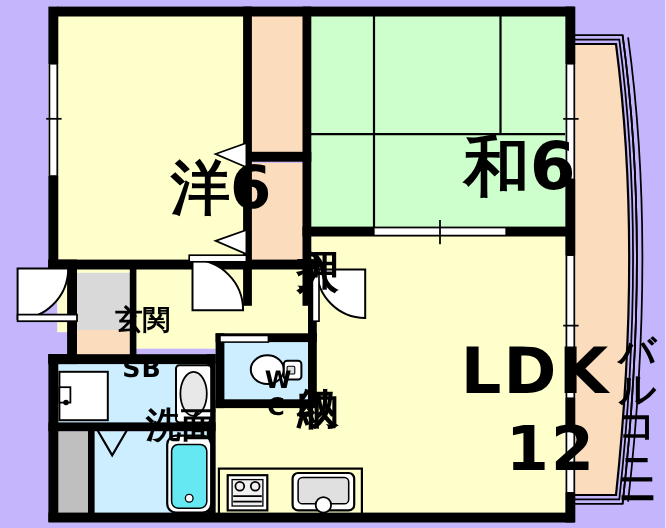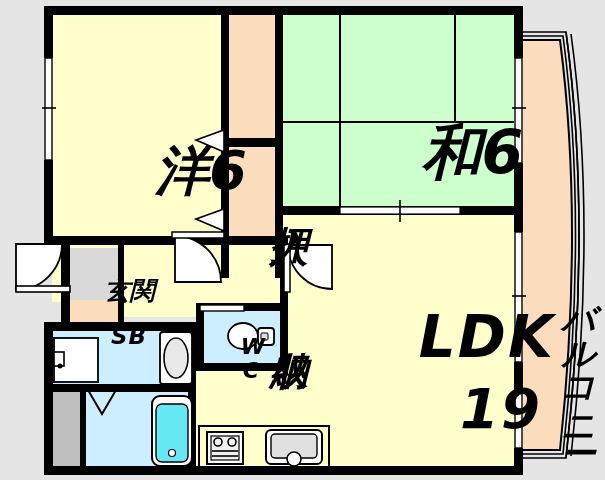--- a/index.html
+++ b/index.html
@@ -4,24 +4,23 @@
 <style>
   html, body {
     margin: 0;
     padding: 0;
     background: #ffffff;
   }
   #plan {
     position: relative;
     width: 605px;
     height: 480px;
-    background: #e5e5e5;
+    background: #c4b5fd;
     font-family: "DejaVu Sans", "Liberation Sans", sans-serif;
     overflow: hidden;
-    font-style: italic;
   }
   #plan svg {
     position: absolute;
     left: 0;
     top: 0;
   }
   .lbl {
     position: absolute;
     font-weight: bold;
     color: #000000;
@@ -237,31 +236,34 @@
 
   <div class="lbl" style="left:338px; top:62px; font-size:60px;">
     <span>和6</span>
   </div>
 
   <div class="lbl" style="left:330px; top:250px; font-size:58px; letter-spacing:2px;">
     <span>LDK</span>
   </div>
 
   <div class="lbl" style="left:374px; top:325px; font-size:56px; letter-spacing:2px;">
-    <span>19</span>
+    <span>12</span>
   </div>
 
   <div class="lbl" style="left:75px; top:302px; font-size:23px; letter-spacing:1px;">
     <span>SB</span>
   </div>
 
   <div class="lbl" style="left:70px; top:253px; font-size:25px;">
     <span>玄関</span>
   </div>
 
+  <div class="lbl" style="left:88px; top:338px; font-size:32px;">
+    <span>洗面</span>
+  </div>
 
   <div class="lbl vert" style="left:104px; top:396px; font-size:32px;">
     <span>浴室</span>
   </div>
 
   <div class="lbl" style="left:210px; top:314px; font-size:22px;">
     <span>W</span>
   </div>
   <div class="lbl" style="left:212px; top:338px; font-size:22px;">
     <span>C</span>

